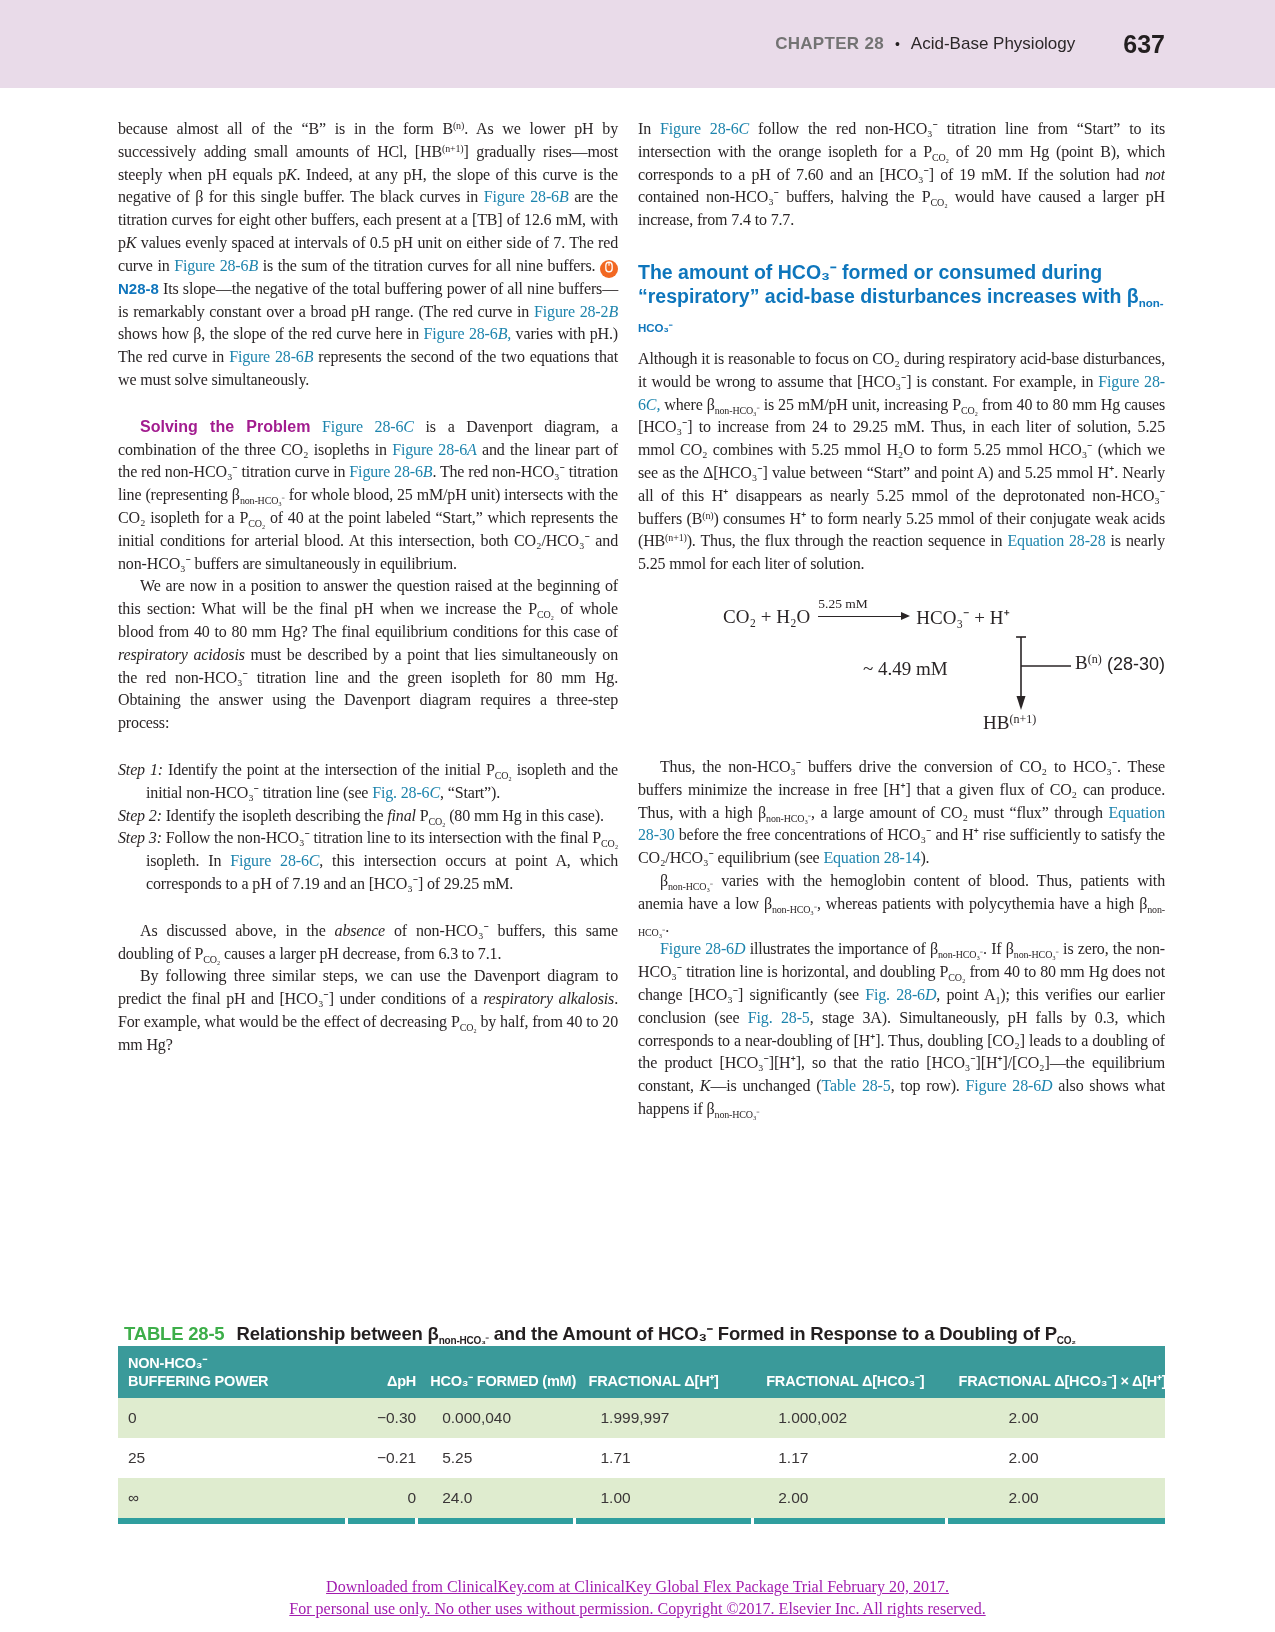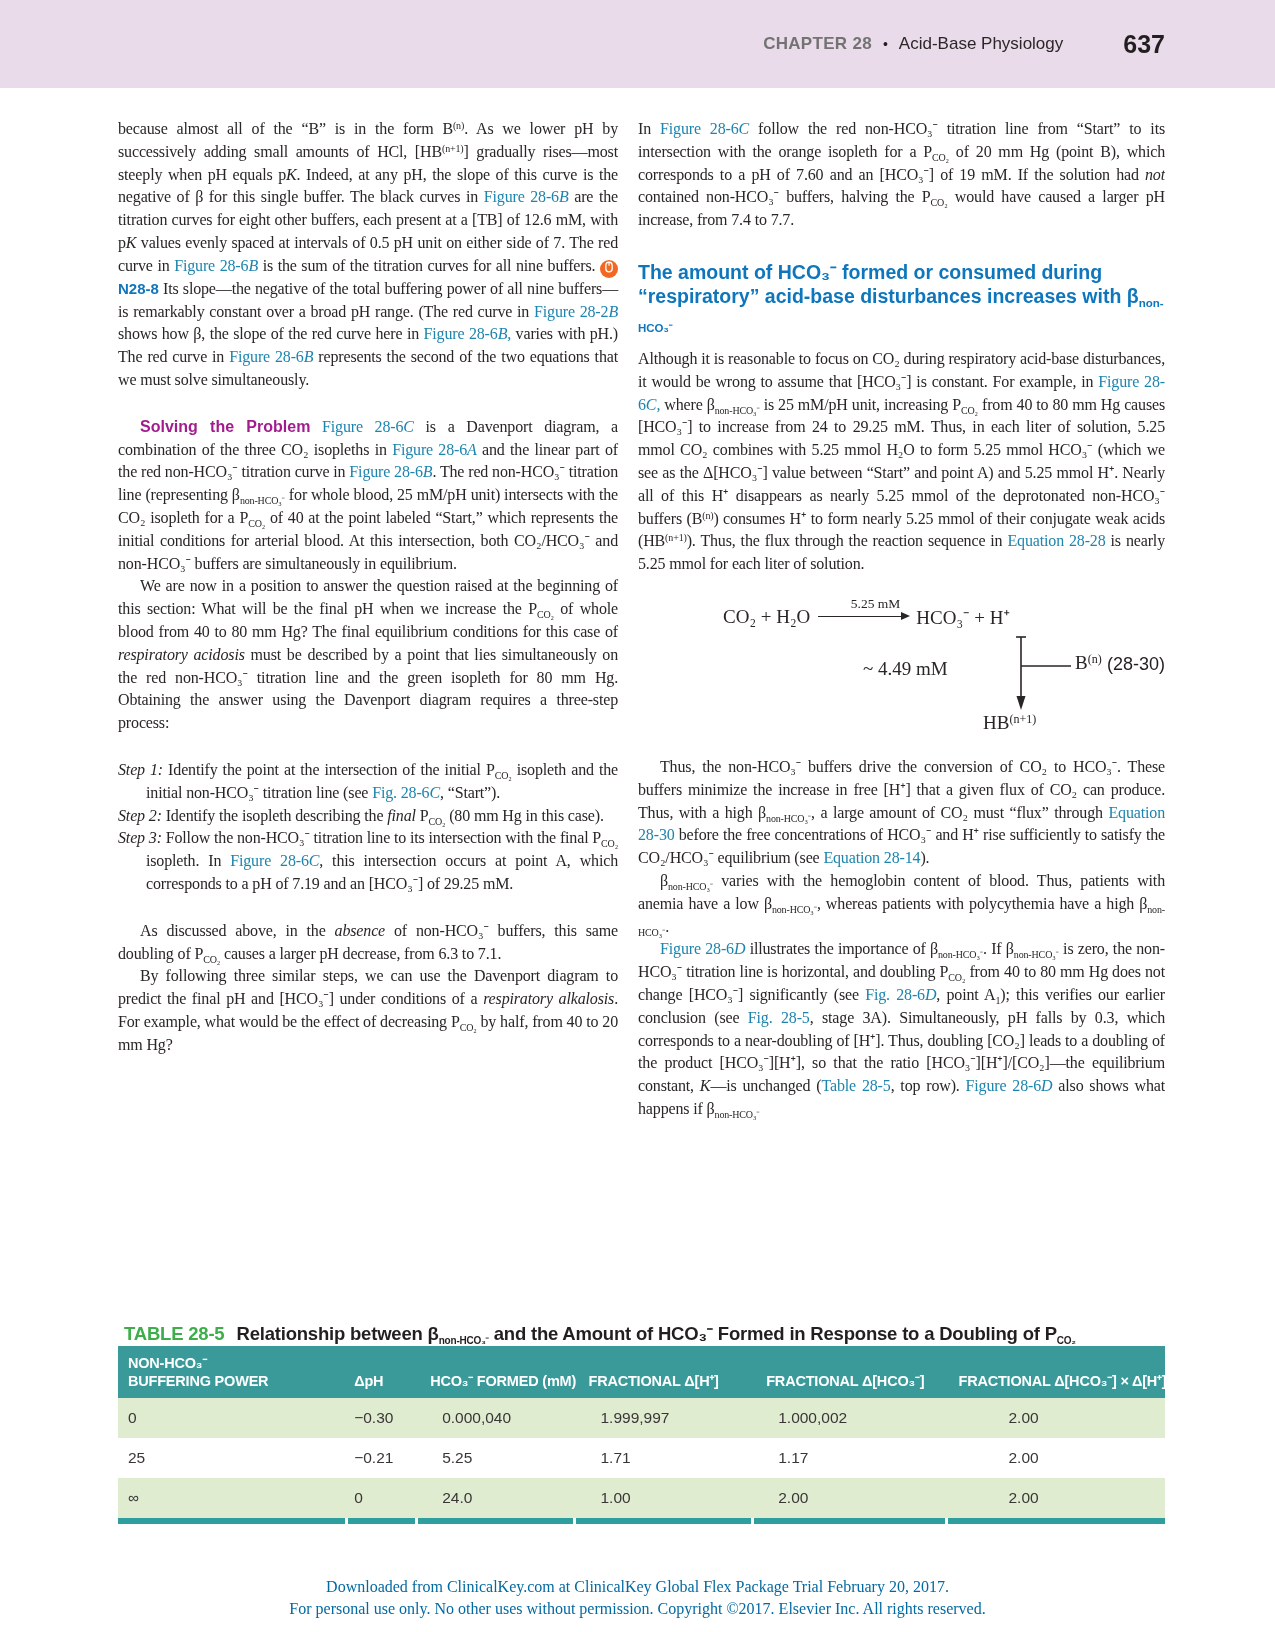--- a/index.html
+++ b/index.html
@@ -5,21 +5,21 @@
   html,body{margin:0;padding:0;background:#fff;}
   .page{position:relative;width:1275px;height:1632px;background:#ffffff;overflow:hidden;
         font-family:"Liberation Serif",serif;color:#2a2526;}
   
   .band{position:absolute;top:0;left:0;right:0;height:88px;background:#e9dbe9;
         display:flex;align-items:center;justify-content:flex-end;
         padding-right:110px;box-sizing:border-box;font-family:"Liberation Sans",sans-serif;}
   .band .chap{font-weight:bold;font-size:17px;color:#737373;letter-spacing:.3px;}
   .band .dot{margin:0 11px;font-size:14px;color:#231f20;}
   .band .sect{font-size:17px;color:#2b2728;}
-  .band .pnum{font-weight:bold;font-size:25px;margin-left:60px;color:#231f20;}
+  .band .pnum{font-weight:bold;font-size:25px;margin-left:48px;color:#231f20;}
   
   .content{position:absolute;top:118px;left:118px;width:1047px;}
   .cols{display:flex;gap:20px;height:1152px;overflow:hidden;}
   .col-left{width:500px;}
   .col-right{width:527px;}
   p.para{margin:0;text-align:justify;font-size:16px;line-height:22.8px;letter-spacing:-0.15px;}
   p.ind{text-indent:22px;}
   p.gapb{margin-top:24px;}
   p.step{margin-left:28px;text-indent:-28px;}
   .t-it{font-style:italic;}
@@ -33,55 +33,55 @@
               vertical-align:-4px;text-align:center;line-height:18px;}
   .icon-mouse svg{vertical-align:1px;}
   
   .h-blue{font-family:"Liberation Sans",sans-serif;font-weight:bold;font-size:19.5px;line-height:24px;
           color:#0e76bc;margin:28px 0 14px 0;text-align:left;}
   .h-blue .t-sb{font-size:11.5px;}
   
   .equation{position:relative;height:170px;margin:4px 0 6px 0;font-size:19px;letter-spacing:0;}
   .eq-row1{position:absolute;left:85px;top:24px;display:flex;align-items:center;white-space:nowrap;}
   .eq-arrow{position:relative;width:90px;margin:0 8px;}
-  .eq-arrow .lab{position:absolute;left:0;right:8px;top:-20px;text-align:right;font-size:13.5px;}
+  .eq-arrow .lab{position:absolute;left:0;right:8px;top:-20px;text-align:left;font-size:13.5px;}
   .eq-arrow .ln{display:block;height:0;border-top:1.6px solid #2a2526;position:relative;}
   .eq-arrow .ln::after{content:'';position:absolute;right:-2px;top:-5.4px;width:0;height:0;
      border-left:9px solid #2a2526;border-top:4.6px solid transparent;border-bottom:4.6px solid transparent;}
   .eq-tilde{position:absolute;left:225px;top:78px;}
   .elbow{position:absolute;left:375px;top:56px;}
   .eq-branch{position:absolute;left:437px;top:72px;}
   .eq-num{position:absolute;right:0;top:74px;font-family:"Liberation Sans",sans-serif;font-weight:normal;font-size:18px;color:#231f20;}
   .eq-prod{position:absolute;left:345px;top:132px;}
   .eqsup{font-size:12px;vertical-align:6px;}
   
   .table-sec{margin-top:50px;}
   .table-title{font-family:"Liberation Sans",sans-serif;font-weight:bold;font-size:18.5px;color:#231f20;
                margin:0 0 0 6px;letter-spacing:-0.2px;}
   .table-title .lbl{color:#3dae49;margin-right:12px;}
   .table-title .t-sb{font-size:10px;font-weight:bold;}
   table{width:100%;border-collapse:collapse;font-family:"Liberation Sans",sans-serif;table-layout:fixed;}
   thead th{background:#3a9a9a;color:#fff;text-align:left;font-size:14.5px;line-height:18px;
            vertical-align:bottom;padding:8px 4px 8px 10px;font-weight:bold;white-space:nowrap;letter-spacing:-0.2px;}
   thead th:first-child{white-space:pre-line;}
   th:nth-child(1),td:nth-child(1){width:22%;}
-  th:nth-child(2),td:nth-child(2){width:6.5%;text-align:left;}
+  th:nth-child(2),td:nth-child(2){width:6.5%;text-align:right;}
   th:nth-child(3),td:nth-child(3){width:15%;}
   th:nth-child(4),td:nth-child(4){width:17%;}
   th:nth-child(5),td:nth-child(5){width:18.5%;}
   th:nth-child(6),td:nth-child(6){width:21%;}
   td:nth-child(3),td:nth-child(4),td:nth-child(5){padding-left:22px;}
   td:nth-child(6){padding-left:60px;}
   tbody td{font-size:15.5px;color:#3a3637;padding:11px 4px 11px 10px;}
   tbody tr.alt{background:#dfeccf;}
   .tbar{display:flex;gap:3px;height:6px;}
   .tbar span{display:block;background:#2f9e9e;height:6px;}
   
   .footer{position:absolute;bottom:12px;left:0;right:0;text-align:center;
-          font-size:16px;line-height:22px;color:#0369a1;}
+          font-size:16px;line-height:22px;color:#a21caf;text-decoration:underline;}
 </style>
 </head>
 <body>
 
 <div class="page">
 
   <div class="band">
     <span class="chap">CHAPTER 28</span>
     <span class="dot">•</span>
     <span class="sect">Acid-Base Physiology</span>

